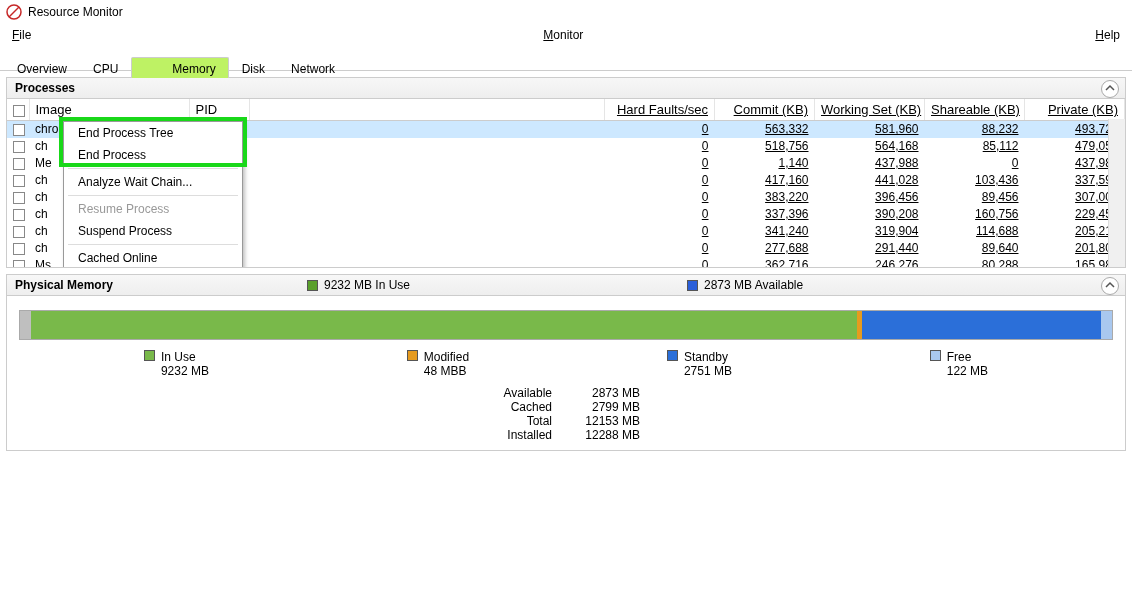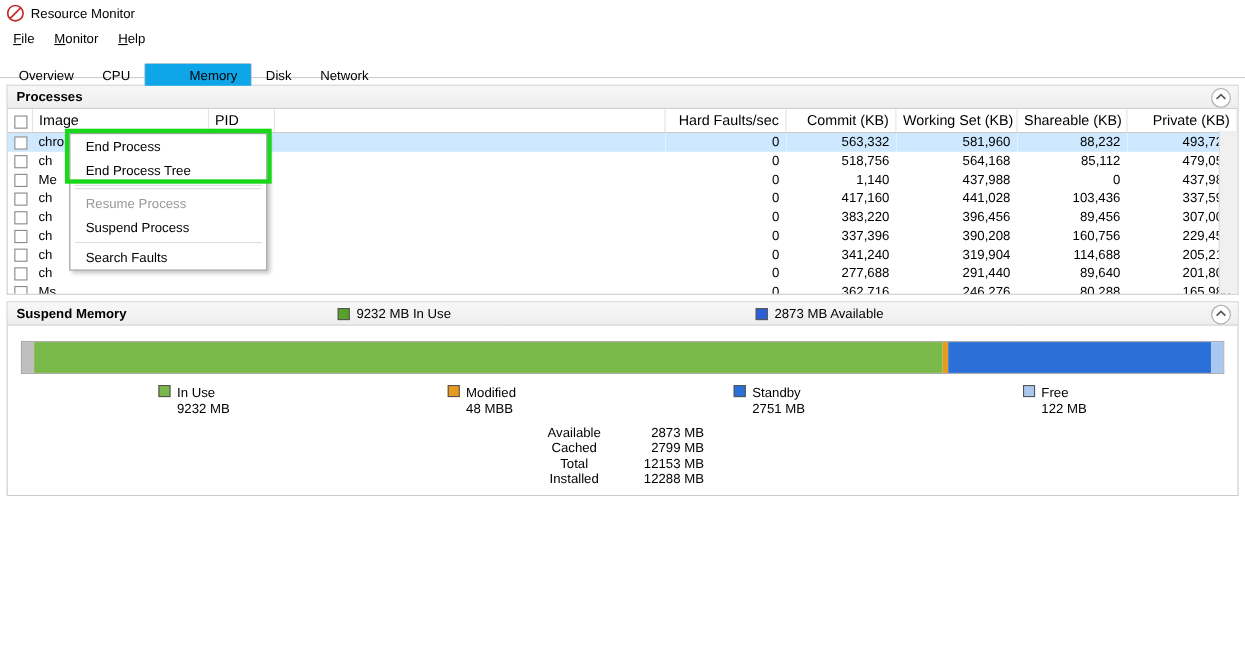--- a/index.html
+++ b/index.html
@@ -1,54 +1,54 @@
 <!DOCTYPE html>
 <html><head>
 <meta charset="utf-8">
 <style>
   * { box-sizing: border-box; margin: 0; padding: 0; }
   body { font-family: "Segoe UI", Tahoma, sans-serif; font-size: 12px; background: #fff; color: #000; width: 1132px; }
   .titlebar { display: flex; align-items: center; padding: 4px 6px; gap: 6px; }
   .titlebar .icon { width: 16px; height: 16px; }
-  .menubar { display: flex; gap: 2px; padding: 2px 4px; }
+  .menubar { display: flex; gap: 2px; padding: 2px 4px; justify-content: space-between; }
   .menubar span { padding: 2px 8px; cursor: default; }
   .menubar u { text-decoration: underline; }
   .tabs { display: flex; border-bottom: 1px solid #ccc; padding-left: 4px; }
   .tab { padding: 4px 12px; border: 1px solid transparent; cursor: default; position: relative; top: 11px; }
-  .tab.active { border: 1px solid #ccc; border-bottom: 1px solid #fff; background: #0ea5e9; border-radius: 2px 2px 0 0; font-weight: normal; padding-left: 40px; }
+  .tab.active { border: 1px solid #ccc; border-bottom: 1px solid #fff; background: #bef264; border-radius: 2px 2px 0 0; font-weight: normal; padding-left: 40px; }
   .panel { margin: 6px 6px 0 6px; border: 1px solid #ccc; }
   .panel-header { background: linear-gradient(#f7f7f7,#eee); display: flex; align-items: center; padding: 3px 8px; border-bottom: 1px solid #ccc; position: relative; }
   .panel-header .title { font-weight: bold; width: 292px; }
   .panel-header .sub1 { display: flex; align-items: center; gap: 6px; width: 380px; }
   .panel-header .sub2 { display: flex; align-items: center; gap: 6px; }
   .swatch { width: 11px; height: 11px; border: 1px solid #555; display: inline-block; }
   .collapse-btn { position: absolute; right: 6px; top: 2px; width: 18px; height: 18px; border: 1px solid #aaa; border-radius: 50%; background: #fff; display: flex; align-items: center; justify-content: center; font-size: 10px; cursor: default; }
   .table-wrap { height: 168px; overflow: hidden; position: relative; }
   table { width: 100%; border-collapse: collapse; table-layout: fixed; }
   th { text-align: left; font-weight: normal; padding: 3px 6px; border-right: 1px solid #e5e5e5; border-bottom: 1px solid #ccc; background: #fff; font-size: 13px; white-space: nowrap; overflow: hidden; }
-  th.num, td.num { text-align: right; }
+  th.num, td.num { text-align: right; text-decoration: underline; }
   td { padding: 1px 6px; white-space: nowrap; overflow: hidden; font-size: 12px; }
   tr.row { height: 17px; }
   tr.selected td { background: #cde8ff; }
   .chk { width: 12px; height: 12px; border: 1px solid #888; display: inline-block; vertical-align: middle; background: #fff; }
   col.c-chk{width:22px}col.c-img{width:160px}col.c-pid{width:60px}col.c-gap{width:auto}col.c-hf{width:110px}col.c-commit{width:100px}col.c-ws{width:110px}col.c-sh{width:100px}col.c-pr{width:100px}
   .context-menu { position: absolute; left: 56px; top: 4px; width: 180px; background: #fff; border: 1px solid #999; box-shadow: 2px 2px 4px rgba(0,0,0,0.25); z-index: 10; }
   .context-menu .item { padding: 4px 14px; cursor: default; }
   .context-menu .item.disabled { color: #999; }
   .context-menu .sep { height: 1px; background: #ddd; margin: 2px 4px; }
   .highlight-box { position: absolute; left: 52px; top: 0px; width: 188px; height: 50px; border: 4px solid #19d819; z-index: 11; pointer-events: none; }
   .mem-body { padding: 8px; }
   .mem-bar { height: 30px; display: flex; border: 1px solid #aaa; margin: 6px 4px 10px 4px; }
   .mem-bar div { height: 100%; }
   .legend-row { display: flex; justify-content: space-around; margin: 0 30px; }
   .legend-item { display: flex; gap: 6px; align-items: flex-start; }
   .legend-item .txt { display: flex; flex-direction: column; line-height: 14px; }
   .stats { display: flex; flex-direction: column; align-items: center; margin-top: 8px; line-height: 14px; }
   .stats-row { display: flex; gap: 18px; }
-  .stats-row .k { width: 60px; text-align: center; }
+  .stats-row .k { width: 60px; text-align: right; }
   .stats-row .v { width: 70px; text-align: right; }
   .scroll-hint { position:absolute; right:0; top:20px; bottom:0; width:17px; background:#f0f0f0; border-left:1px solid #ddd;}
 </style>
 </head>
 <body>
 
 <div class="titlebar">
   <span class="icon">
     <svg width="16" height="16">
         <circle cx="8" cy="8" r="7" fill="none" stroke="#c62828" stroke-width="1.5"></circle>
@@ -204,36 +204,37 @@
             <td class="num">0</td>
             <td class="num">362,716</td>
             <td class="num">246,276</td>
             <td class="num">80,288</td>
             <td class="num">165,988</td>
           </tr>
         </tbody>
     </table>
     <div class="scroll-hint"></div>
     <div class="context-menu" style="top:22px;">
+      <div class="item">End Process Tree</div>
       <div class="item">End Process</div>
-      <div class="item">End Process Tree</div>
       <div class="sep"></div>
+      <div class="item">Analyze Wait Chain...</div>
       <div class="sep"></div>
       <div class="item disabled">Resume Process</div>
       <div class="item">Suspend Process</div>
       <div class="sep"></div>
-      <div class="item">Search Faults</div>
+      <div class="item">Cached Online</div>
     </div>
     <div class="highlight-box" style="top:18px;"></div>
   </div>
 </div>
 
 <div class="panel">
   <div class="panel-header">
-    <span class="title">Suspend Memory</span>
+    <span class="title">Physical Memory</span>
     <span class="sub1">
       <span class="swatch" style="background:#5aa02c"></span>
       <span>9232 MB In Use</span>
     </span>
     <span class="sub2">
       <span class="swatch" style="background:#2b5fd9"></span>
       <span>2873 MB Available</span>
     </span>
     <span class="collapse-btn">
       <svg width="10" height="10">

